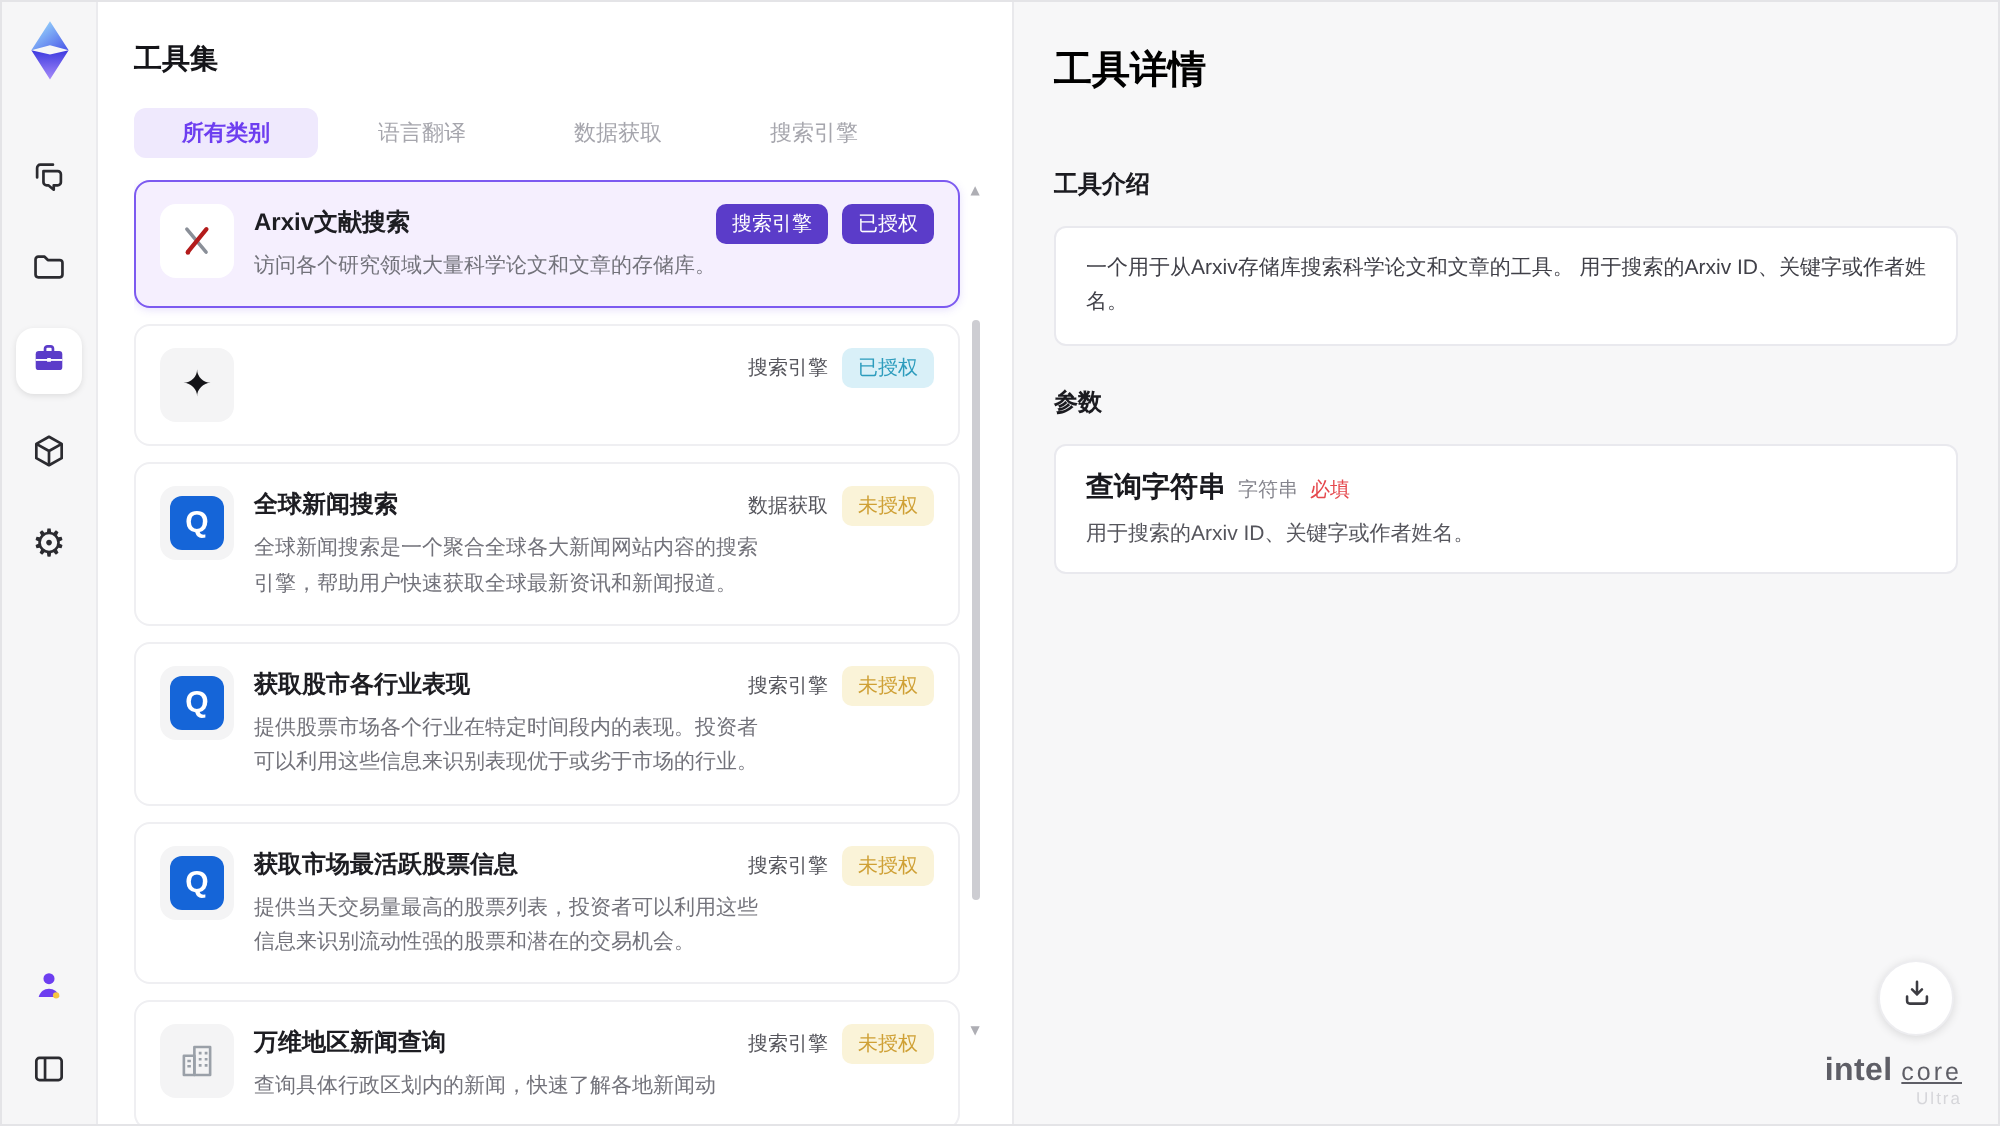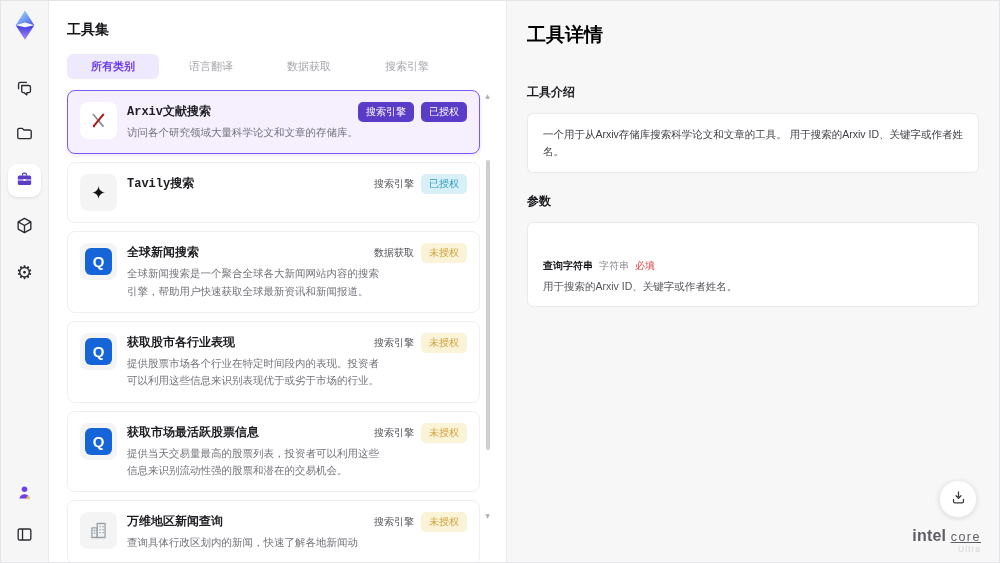--- a/index.html
+++ b/index.html
@@ -24,21 +24,21 @@
   .tab { font-size:11px; color:#a6a6ad; background:transparent; border:none; padding:5px 24px; border-radius:6px; cursor:pointer; }
   .tab.active { background:#efe9fd; color:#6d3ef0; font-weight:bold; }
   .tool-list { position:relative; flex:1; overflow:hidden; padding-right:12px; }
   .tool-card { position:relative; display:flex; gap:10px; align-items:flex-start; background:#fff; border:1px solid #efeff2; border-radius:8px; padding:11px 12px; margin-bottom:8px; cursor:pointer; }
   .tool-card.selected { background:#f5effe; border:1.5px solid #7c5af0; box-shadow:0 1px 4px rgba(124,90,240,.18); }
   .tool-icon { width:37px; height:37px; flex:none; border-radius:8px; background:#f4f4f5; display:flex; align-items:center; justify-content:center; }
   .tool-card.selected .tool-icon { background:#ffffff; }
   .tool-icon svg { width:21px; height:21px; }
   .star-glyph { font-size:18px; color:#141418; line-height:1; font-family:"DejaVu Sans",sans-serif; }
   .q-tile { width:27px; height:27px; border-radius:6px; background:#1565d8; color:#fff; font-weight:bold; font-size:15px; display:flex; align-items:center; justify-content:center; font-family:"Liberation Sans",sans-serif; }
-  .tool-body { flex:1; min-width:0; padding-top:1px;font-family:Liberation Mono, monospace; }
+  .tool-body { flex:1; min-width:0; padding-top:1px; }
   .tool-title { font-size:12px; font-weight:bold; color:#1d1d22; margin-bottom:5px; }
   .tool-desc { font-size:10.5px; color:#73737b; line-height:1.65; max-width:252px; }
   .tool-tags { position:absolute; top:11px; right:12px; display:flex; gap:7px; align-items:center; }
   .tag { font-size:10px; padding:3px 8px; border-radius:5px; white-space:nowrap; }
   .tag-solid { background:#5b3cc9; color:#ffffff; }
   .tag-plain { color:#55555c; padding:3px 0; }
   .tag-blue { background:#d9f0f8; color:#2d9cbd; }
   .tag-yellow { background:#faf3d8; color:#cfa035; }
 
   
@@ -48,21 +48,21 @@
   .rail-down { top:420px; }
   .rail-thumb { position:absolute; top:68px; right:2px; width:4px; height:290px; border-radius:2px; background:#cdcdd2; }
 
   
   .detail-pane { flex:1; background:#f7f7f8; border-left:1px solid #e9e9ec; padding:14px 20px; position:relative; }
   .detail-title { font-size:19px; font-weight:bold; color:#000000; margin:7px 0 36px; }
   .section-head { font-size:12px; font-weight:bold; color:#1b1b20; margin:0 0 12px; }
   .box { background:#ffffff; border:1px solid #e9e9ee; border-radius:6px; padding:12px 15px; margin-bottom:20px; }
   .intro-text { font-size:10.5px; color:#404048; line-height:1.6; }
   .param-head { display:flex; align-items:baseline; gap:6px; margin-bottom:7px; }
-  .param-name { font-size:10px; font-weight:bold; color:#19191e;margin-top:24px; }
+  .param-name { font-size:14px; font-weight:bold; color:#19191e; }
   .param-type { font-size:10px; color:#85858d; }
   .param-required { font-size:10px; color:#e5484d; }
   .param-desc { font-size:10.5px; color:#55555c; }
 
   .fab { position:absolute; right:22px; bottom:44px; width:38px; height:38px; border-radius:50%; background:#ffffff; border:1px solid #ededf0; box-shadow:0 1px 5px rgba(0,0,0,.12); display:flex; align-items:center; justify-content:center; cursor:pointer; color:#3c3c42; }
   .fab svg { width:17px; height:17px; }
   .brand { position:absolute; right:18px; bottom:8px; text-align:right; color:#5e5e66; line-height:1.1; }
   .brand .b-intel { font-size:16px; font-weight:bold; letter-spacing:.2px; }
   .brand .b-core { font-size:12.5px; letter-spacing:1.5px;text-decoration:underline; }
   .brand .b-ultra { font-size:8.5px; color:#d6d6da; letter-spacing:1px; }
@@ -176,21 +176,20 @@
           <span class="tag tag-solid">搜索引擎</span>
           <span class="tag tag-solid">已授权</span>
         </div>
       </div>
 
       <div class="tool-card">
         <div class="tool-icon">
           <span class="star-glyph">✦</span>
         </div>
         <div class="tool-body">
-          <div class="tool-title">Tavily搜索</div>
         </div>
         <div class="tool-tags">
           <span class="tag tag-plain">搜索引擎</span>
           <span class="tag tag-blue">已授权</span>
         </div>
       </div>
 
       <div class="tool-card">
         <div class="tool-icon">
           <span class="q-tile">Q</span>

